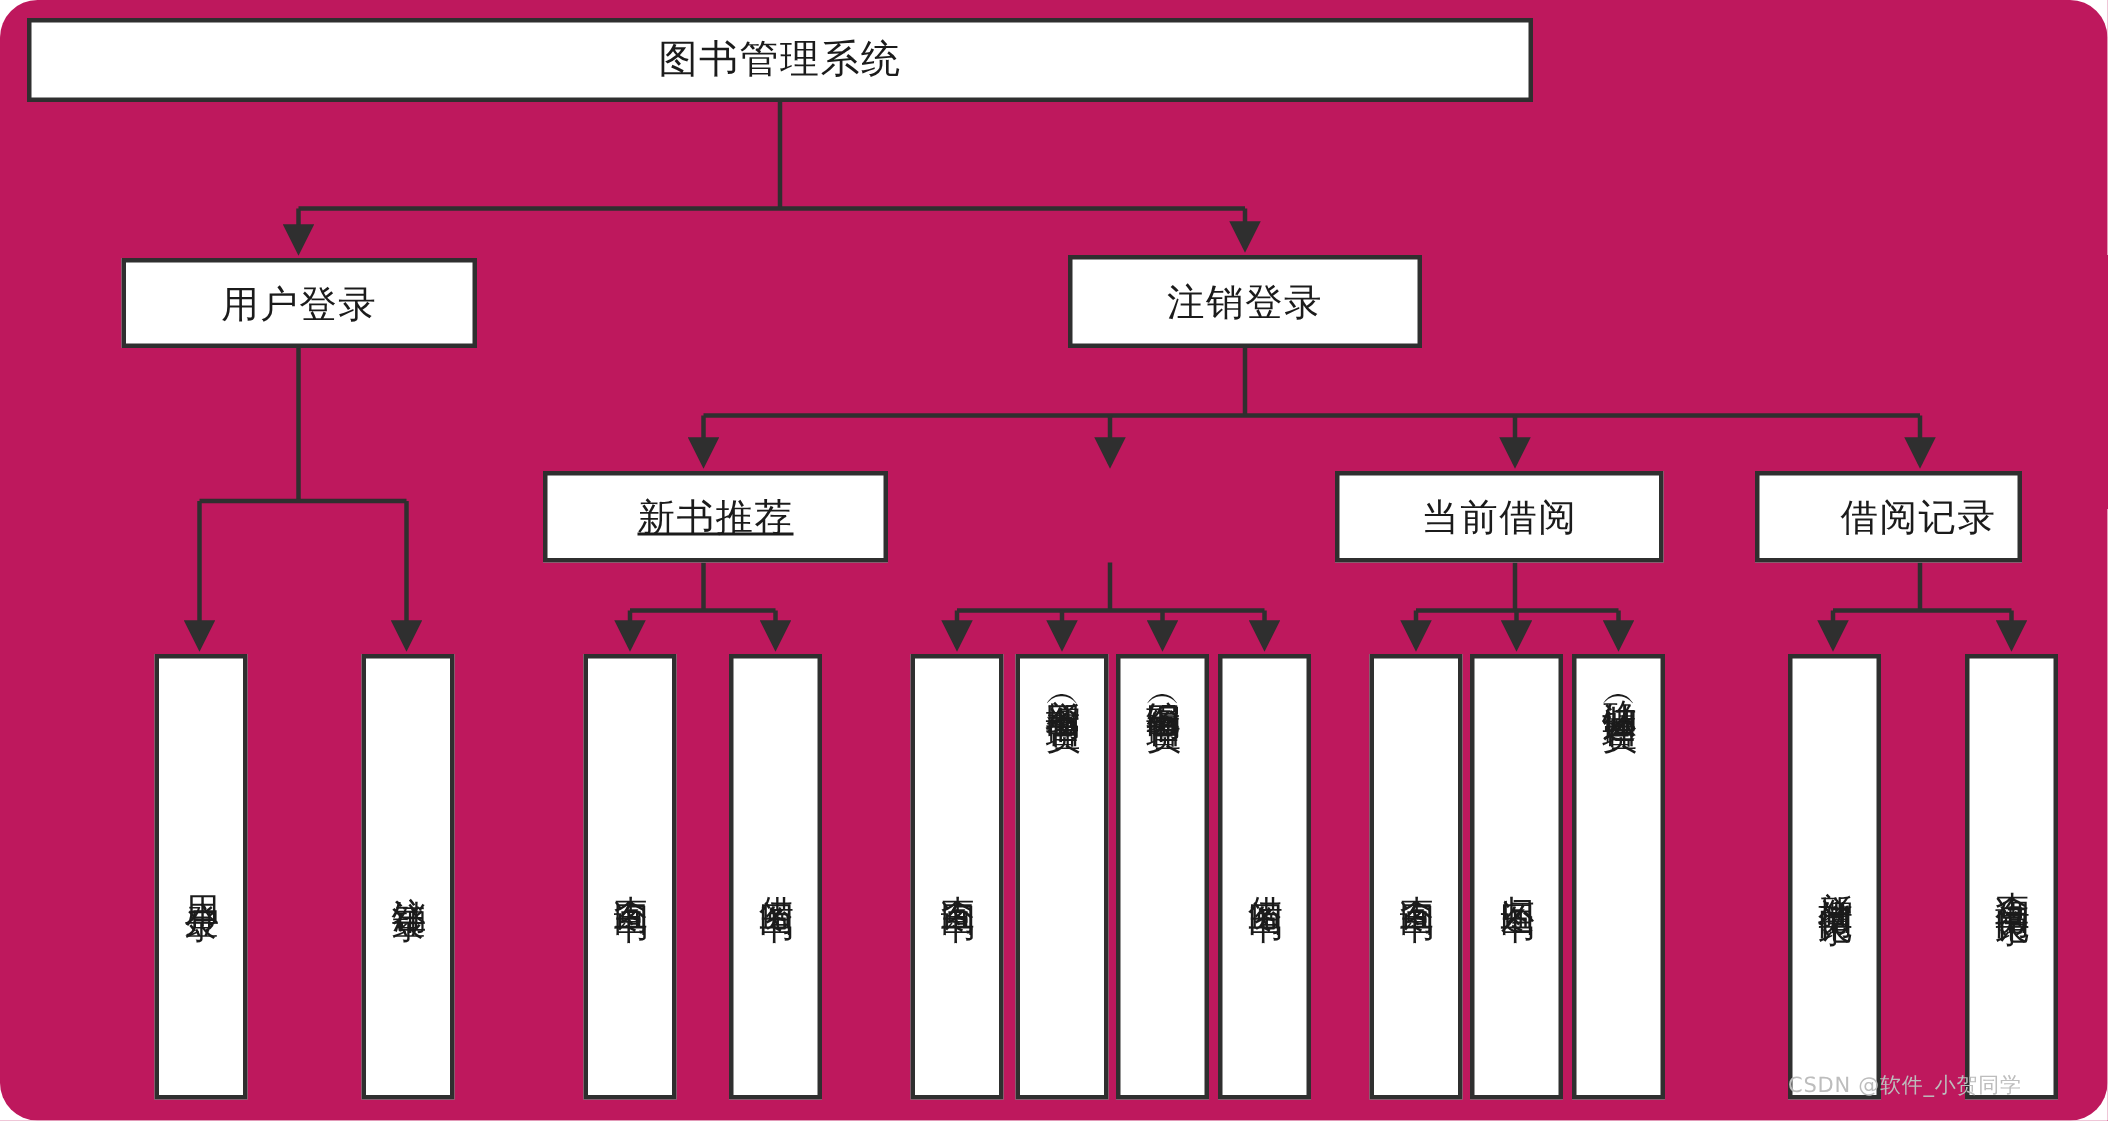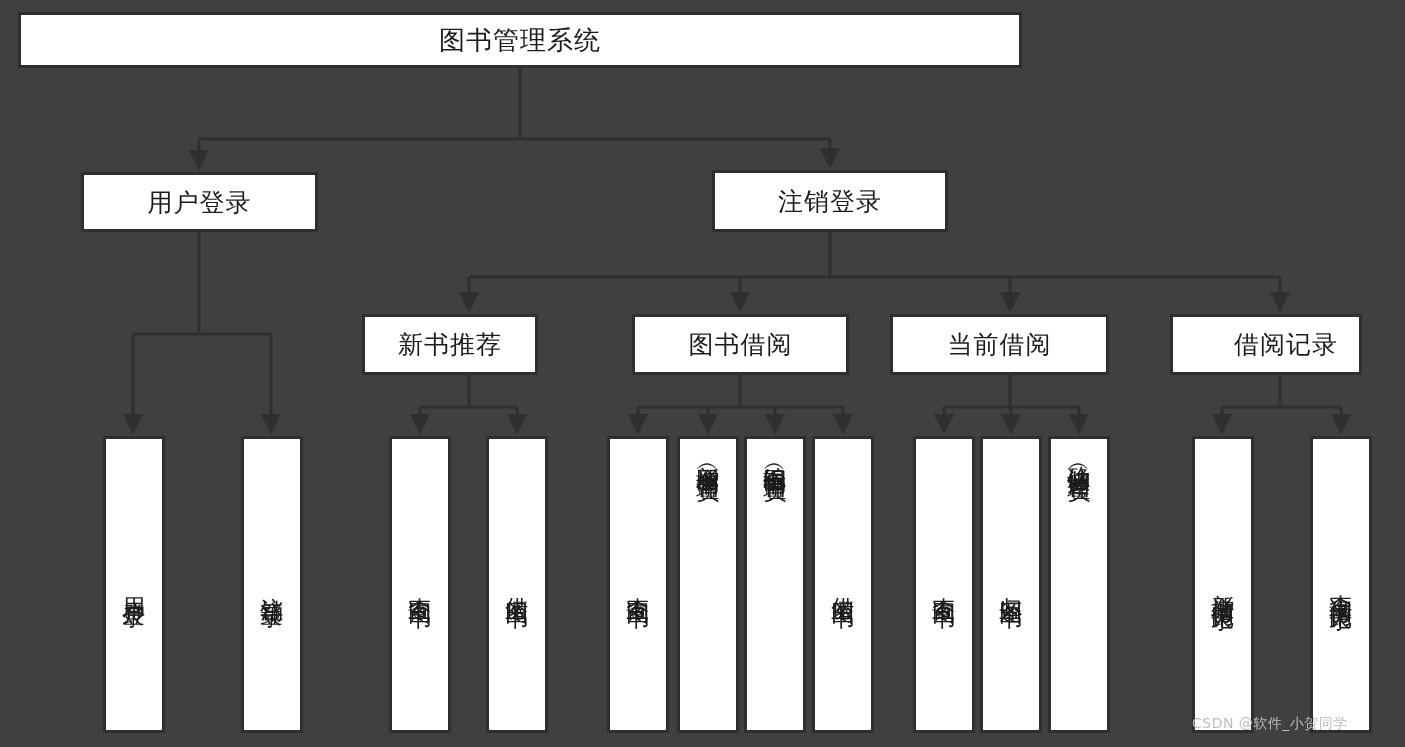--- a/index.html
+++ b/index.html
@@ -7,22 +7,23 @@
     padding: 0;
     background: #ffffff;
   }
   body {
     font-family: "DejaVu Sans", "Liberation Sans", sans-serif;
   }
   #canvas {
     position: relative;
     width: 1405px;
     height: 747px;
-    background: #404040;
+    background: #be185d;
     overflow: hidden;
+    border-radius: 25px;
   }
   #wires {
     position: absolute;
     left: 0;
     top: 0;
     width: 1405px;
     height: 747px;
     pointer-events: none;
   }
   .node {
@@ -138,30 +139,27 @@
     <span class="label">图书管理系统</span>
   </div>
 
   <div class="node h" style="left:81px; top:172px; width:237px; height:60px;">
     <span class="label">用户登录</span>
   </div>
   <div class="node h" style="left:712px; top:170px; width:236px; height:62px;">
     <span class="label">注销登录</span>
   </div>
 
-  <div class="node h" style="left:362px; top:314px; width:176px; height:61px;">
+  <div class="node h" style="left:362px; top:314px; width:230px; height:61px;text-decoration:underline;">
     <span class="label">新书推荐</span>
-  </div>
-  <div class="node h" style="left:632px; top:314px; width:217px; height:61px;">
-    <span class="label">图书借阅</span>
   </div>
   <div class="node h" style="left:890px; top:314px; width:219px; height:61px;">
     <span class="label">当前借阅</span>
   </div>
-  <div class="node h" style="left:1170px; top:314px; width:192px; height:61px;padding-left:40px;">
+  <div class="node h" style="left:1170px; top:314px; width:178px; height:61px;padding-left:40px;">
     <span class="label">借阅记录</span>
   </div>
 
   <div class="node v centered" style="left:103px; top:436px; width:62px; height:297px;">
     <span class="label">用户登录</span>
   </div>
   <div class="node v centered" style="left:241px; top:436px; width:62px; height:297px;">
     <span class="label">注销登录</span>
   </div>
 

